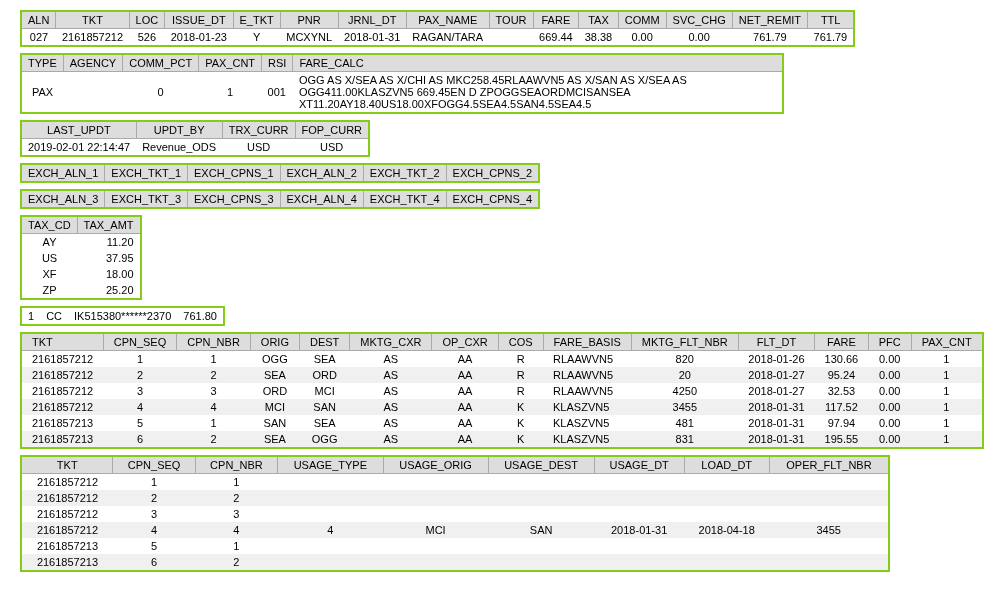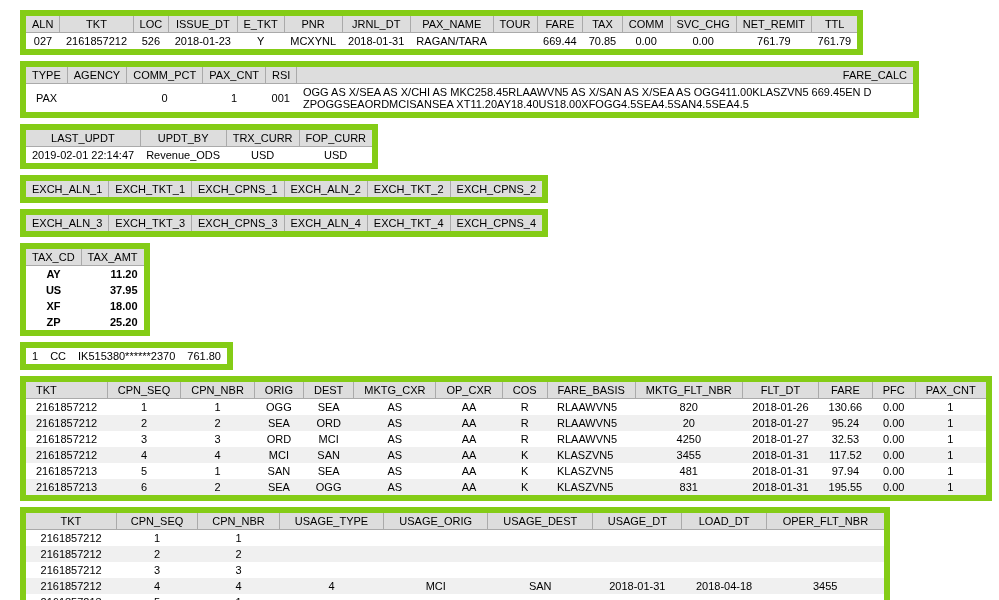--- a/index.html
+++ b/index.html
@@ -1,21 +1,21 @@
 <!DOCTYPE html>
 <html><head>
   <meta charset="utf-8">
   <style>
     body { font-family: Arial, sans-serif; font-size: 11px; margin: 0; padding: 10px 20px; color: #000; background: #fff; }
     table { border-collapse: collapse; margin-bottom: 6px; }
     th { background: #ddd; border: 1px solid #aaa; text-align: center; padding: 2px 6px; font-weight: normal; white-space: nowrap; }
     td { padding: 2px 6px; text-align: center; white-space: nowrap; }
-    .boxed { border: 6px solid #84cc16; }
+    .boxed { border: 2px solid #84cc16; }
     .boxed td { border-left: 0; border-right: 0; }
-    .taxamt td { text-align: center; font-weight: bold; }
+    .taxamt td { text-align: center; }
     .taxamt td:last-child { text-align: right; }
     .wide th, .wide td { padding: 2px 10px; }
     .striped tr:nth-child(even) td { background: #f0f0f0; }
   </style>
 </head>
 <body>
 
 <table class="boxed">
   <tbody>
       <tr>
@@ -39,38 +39,38 @@
         <td>027</td>
         <td>2161857212</td>
         <td>526</td>
         <td>2018-01-23</td>
         <td>Y</td>
         <td>MCXYNL</td>
         <td>2018-01-31</td>
         <td>RAGAN/TARA</td>
         <td></td>
         <td>669.44</td>
-        <td>70.85</td>
+        <td>38.38</td>
         <td>0.00</td>
         <td>0.00</td>
         <td>761.79</td>
         <td>761.79</td>
       </tr>
 </tbody>
   </table>
 
-<table class="boxed" style="width:899px;">
+<table class="boxed" style="width:764px;">
   <tbody>
       <tr>
         <th>TYPE</th>
         <th>AGENCY</th>
         <th>COMM_PCT</th>
         <th>PAX_CNT</th>
         <th>RSI</th>
-        <th style="text-align:right;">FARE_CALC</th>
+        <th style="text-align:left;">FARE_CALC</th>
       </tr>
   <tr>
         <td>PAX</td>
         <td></td>
         <td>0</td>
         <td>1</td>
         <td style="text-align:left;">001</td>
         <td style="text-align:left;white-space:normal;max-width:700px;">OGG AS X/SEA AS X/CHI AS MKC258.45RLAAWVN5 AS X/SAN AS X/SEA AS OGG411.00KLASZVN5 669.45EN D ZPOGGSEAORDMCISANSEA XT11.20AY18.40US18.00XFOGG4.5SEA4.5SAN4.5SEA4.5</td>
       </tr>
 </tbody>

